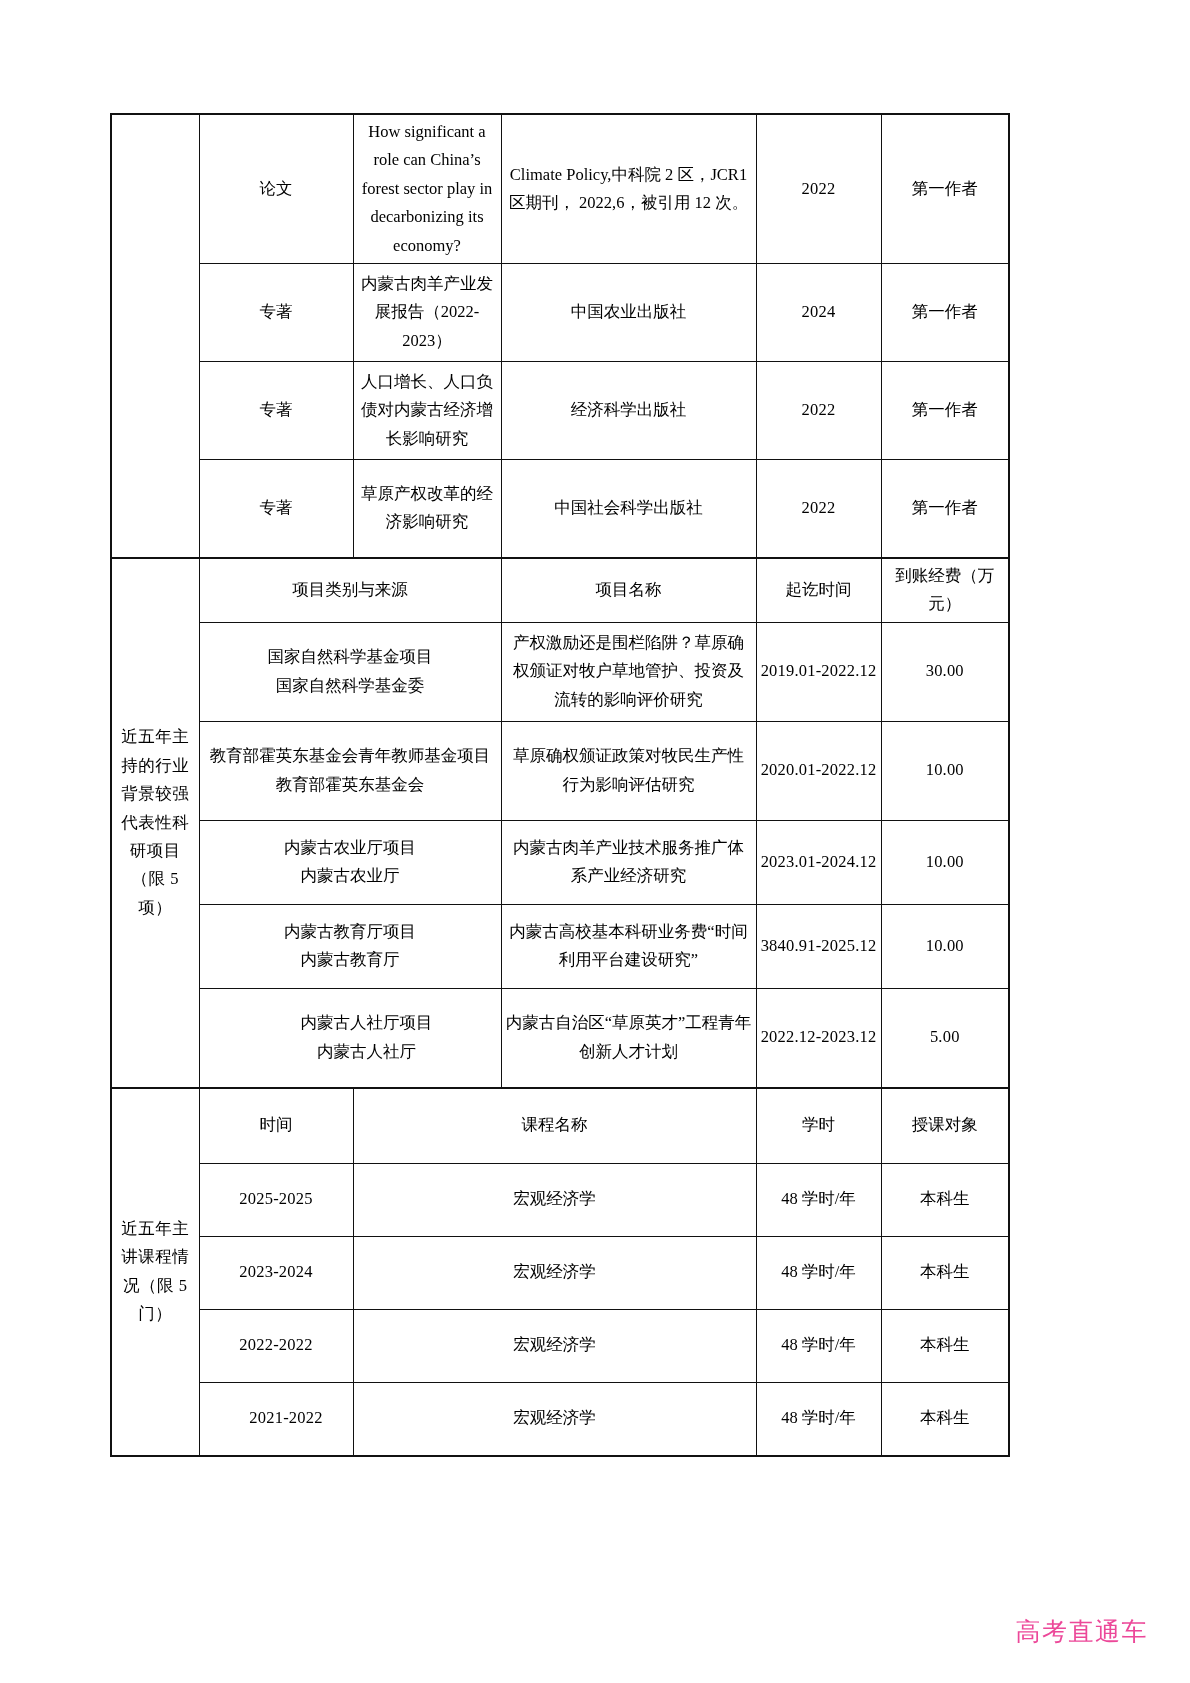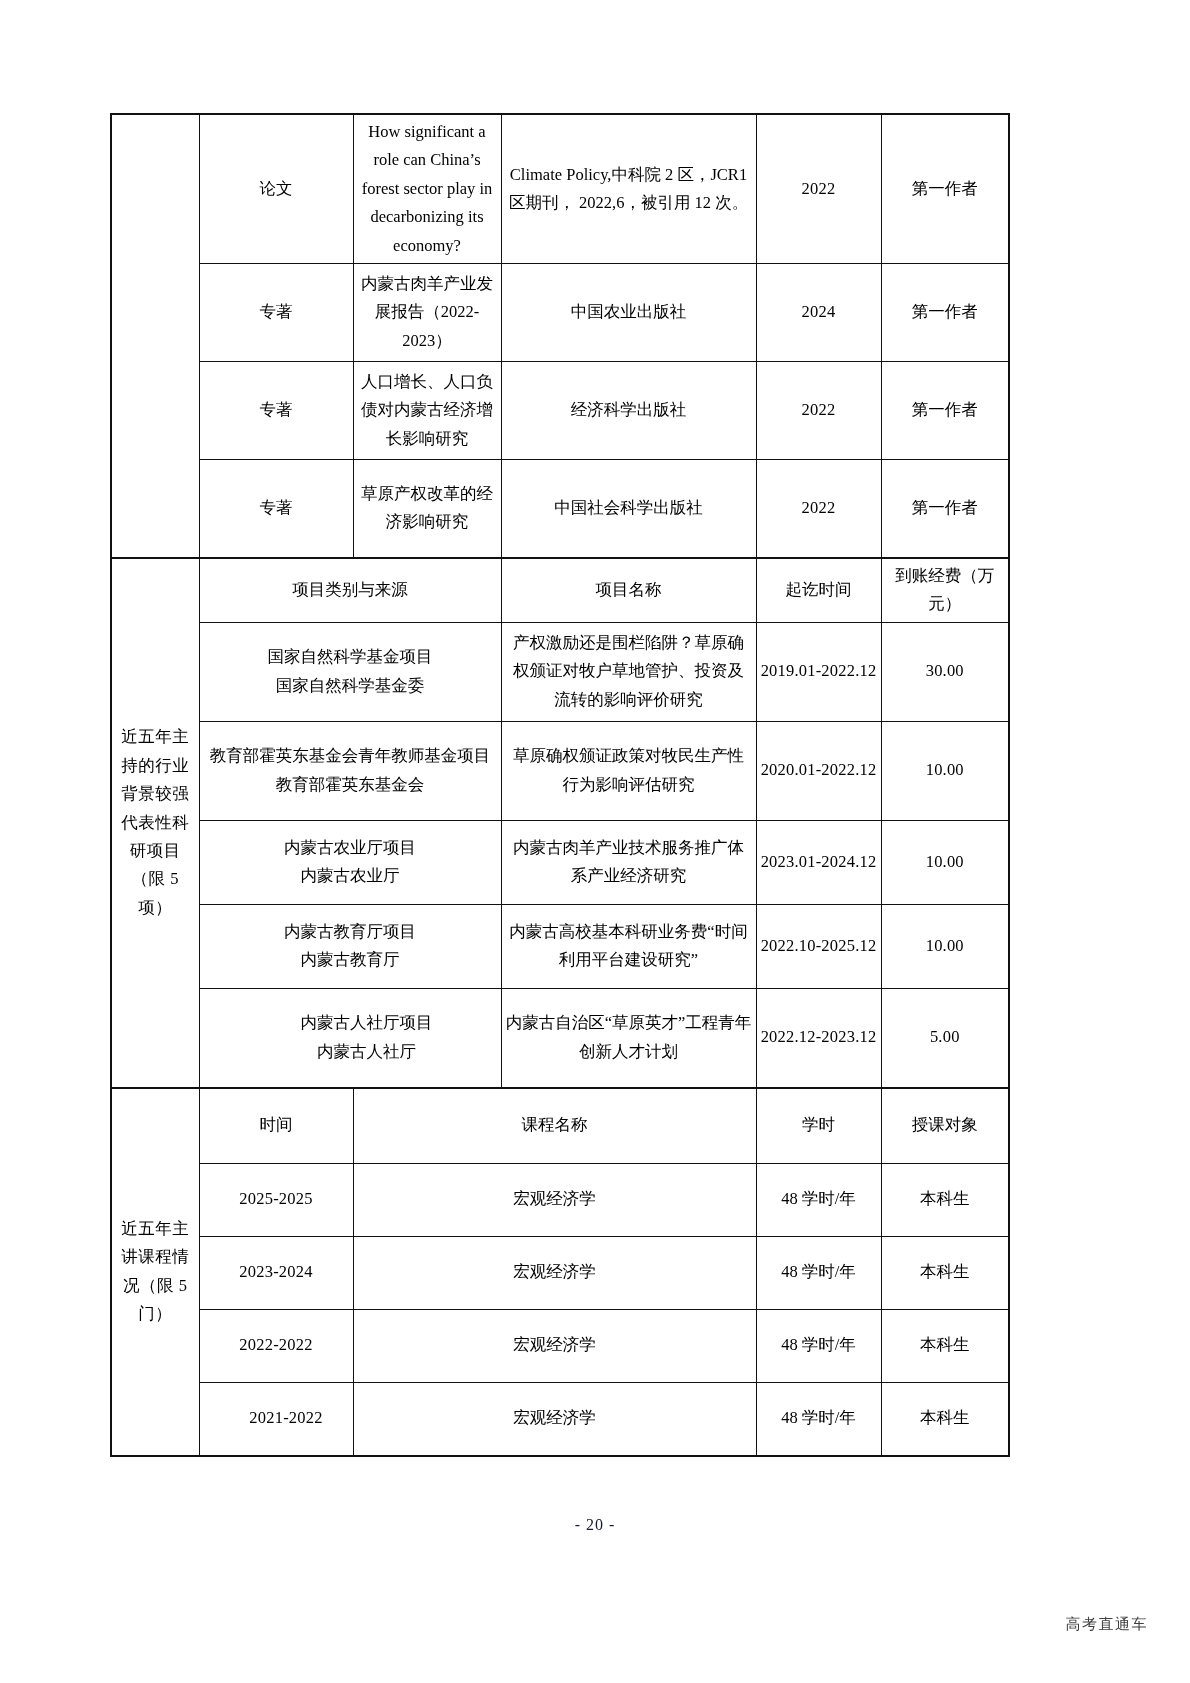--- a/index.html
+++ b/index.html
@@ -76,22 +76,22 @@
     font-size: 16px;
     font-family: "Liberation Serif", "DejaVu Serif", serif;
     color: #1a1a2e;
     letter-spacing: 1px;
   }
 
   .watermark {
     position: absolute;
     right: 42px;
     top: 1615px;
-    font-size: 15px;
-    color: #404040;
+    font-size: 25px;
+    color: #ec4899;
     font-family: "Liberation Sans", "DejaVu Sans", sans-serif;
     letter-spacing: 1.5px;
   }
 </style>
 </head>
 <body>
 
 <div class="page">
 
   <table class="doc-table">
@@ -167,21 +167,21 @@
 内蒙古农业厅</td>
         <td class="cell-cn just-cn">内蒙古肉羊产业技术服务推广体系产业经济研究</td>
         <td class="cell-num">2023.01-2024.12</td>
         <td class="cell-num outer-right">10.00</td>
       </tr>
 
       <tr>
         <td class="cell-cn" colspan="2" style="white-space:pre-line;height:77px;">内蒙古教育厅项目
 内蒙古教育厅</td>
         <td class="cell-cn just-cn">内蒙古高校基本科研业务费“时间利用平台建设研究”</td>
-        <td class="cell-num">2022.10-2025.12</td>
+        <td class="cell-num">3840.91-2025.12</td>
         <td class="cell-num outer-right">10.00</td>
       </tr>
 
       <tr>
         <td class="cell-cn sec-bot" colspan="2" style="white-space:pre-line;height:92px;padding-left:37px;">内蒙古人社厅项目
 内蒙古人社厅</td>
         <td class="cell-cn just-cn sec-bot">内蒙古自治区“草原英才”工程青年创新人才计划</td>
         <td class="cell-num sec-bot">2022.12-2023.12</td>
         <td class="cell-num outer-right sec-bot">5.00</td>
       </tr>
@@ -218,17 +218,16 @@
       <tr>
         <td class="cell-num outer-bot" style="height:66px;padding-left:24px;">2021-2022</td>
         <td class="cell-cn outer-bot" colspan="2">宏观经济学</td>
         <td class="cell-cn outer-bot">48 学时/年</td>
         <td class="cell-cn outer-right outer-bot">本科生</td>
       </tr>
 
     </tbody>
   </table>
 
-  <div class="pagenum">- 20 -</div>
 
   <div class="watermark">高考直通车</div>
 
 </div>
 
 </body></html>

